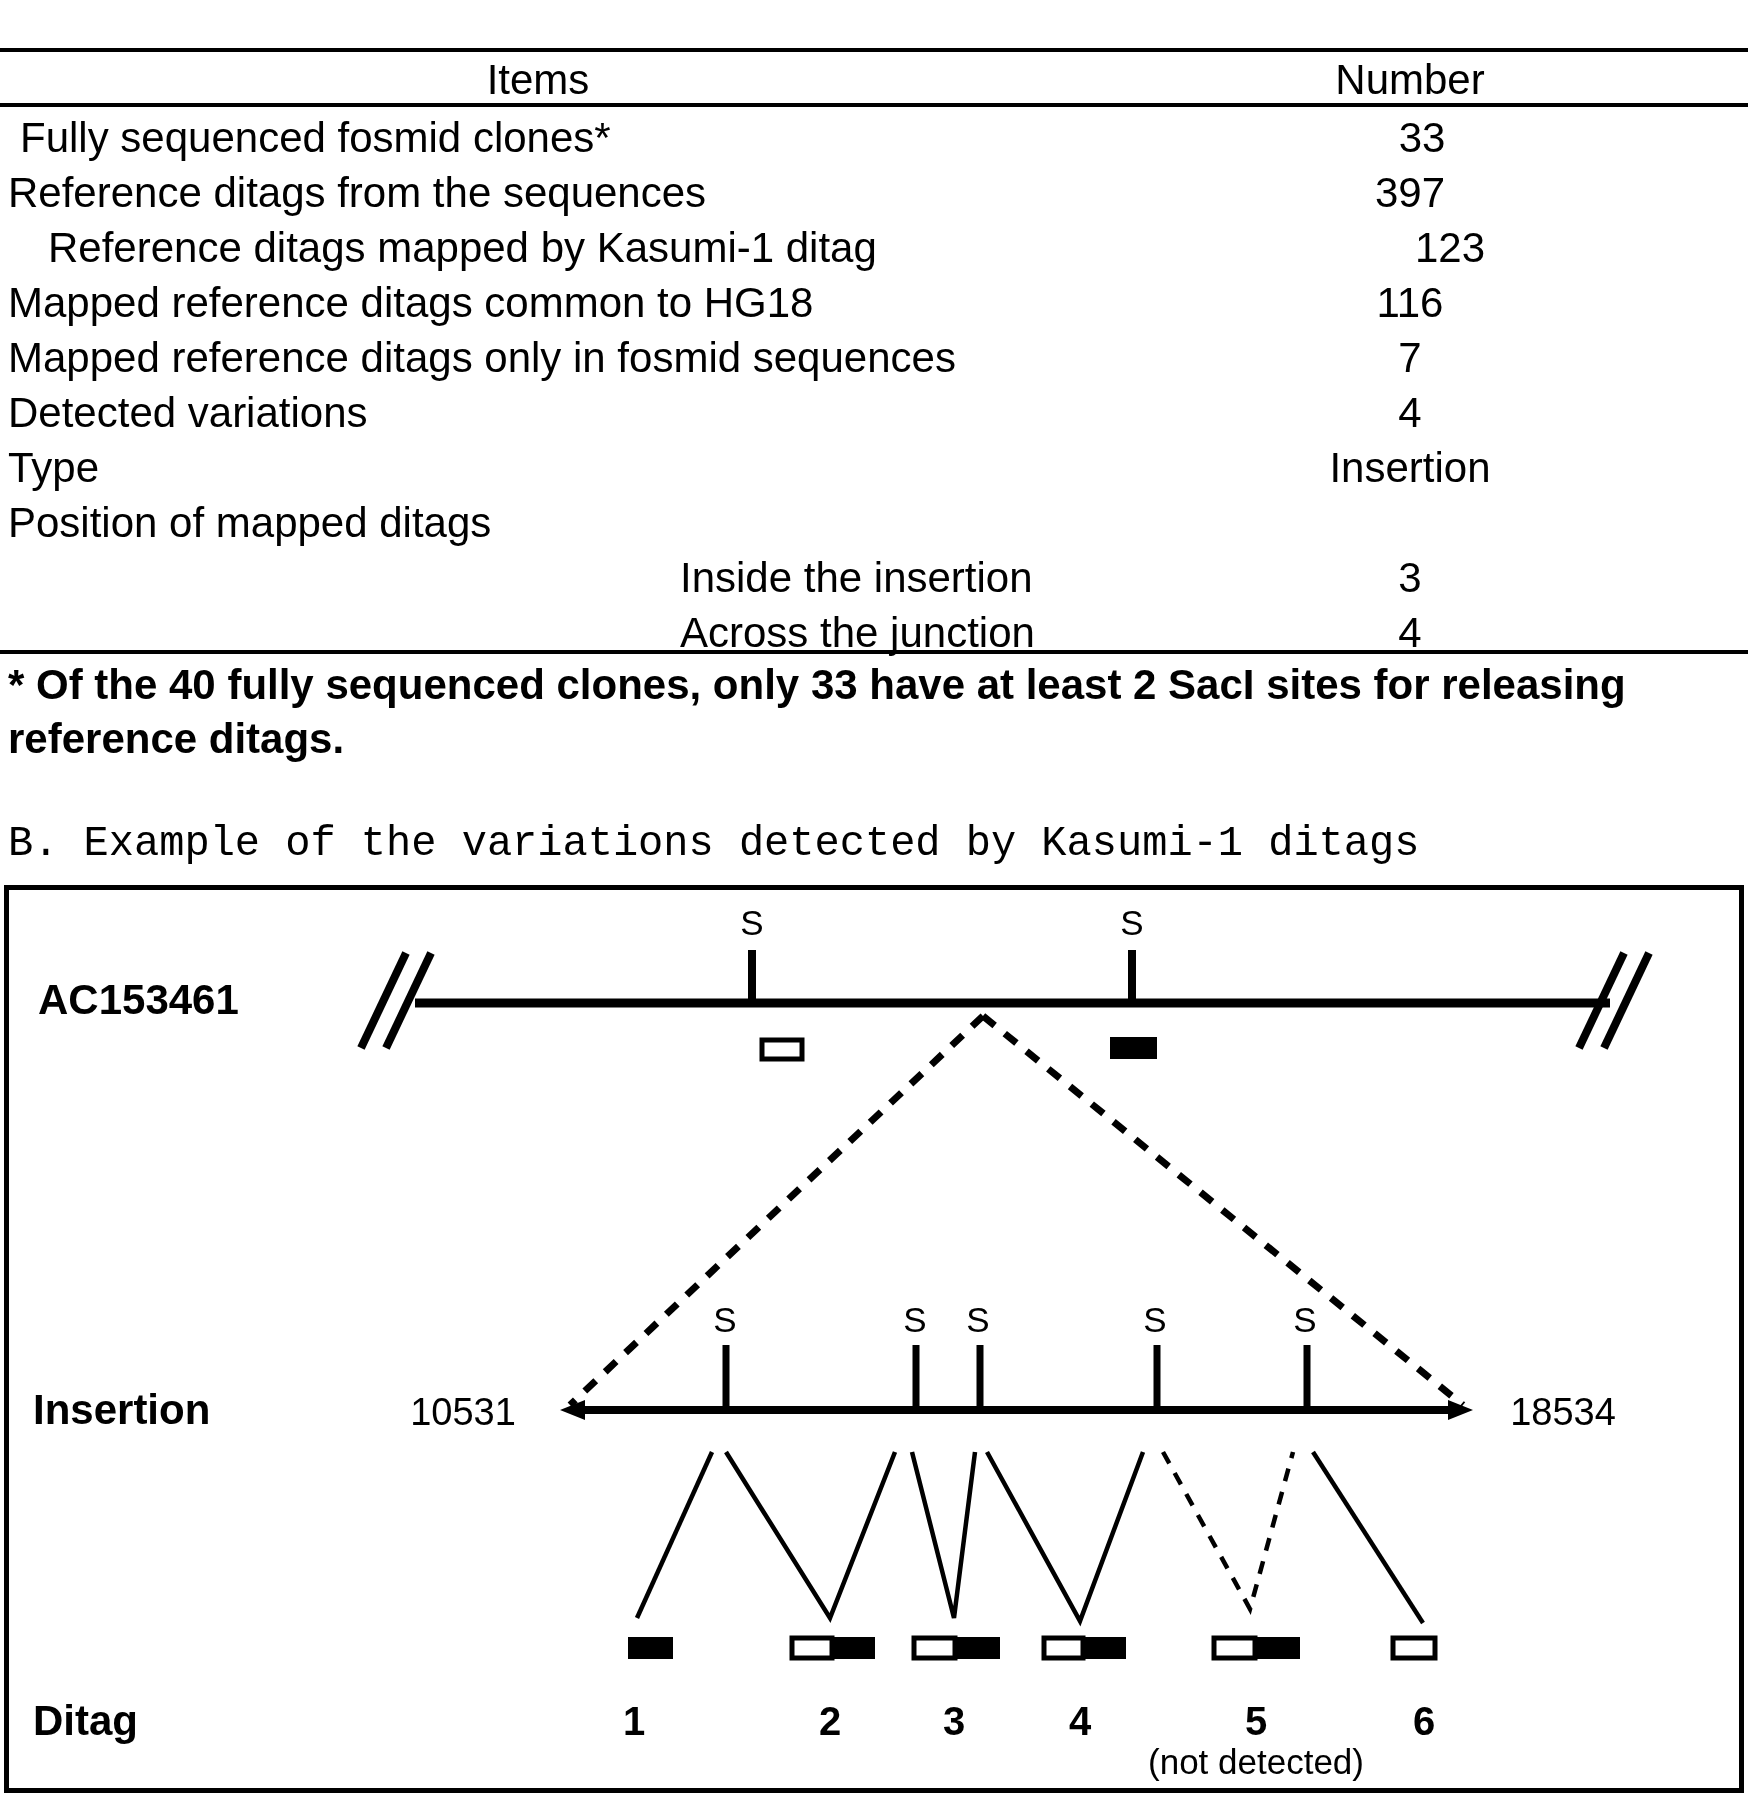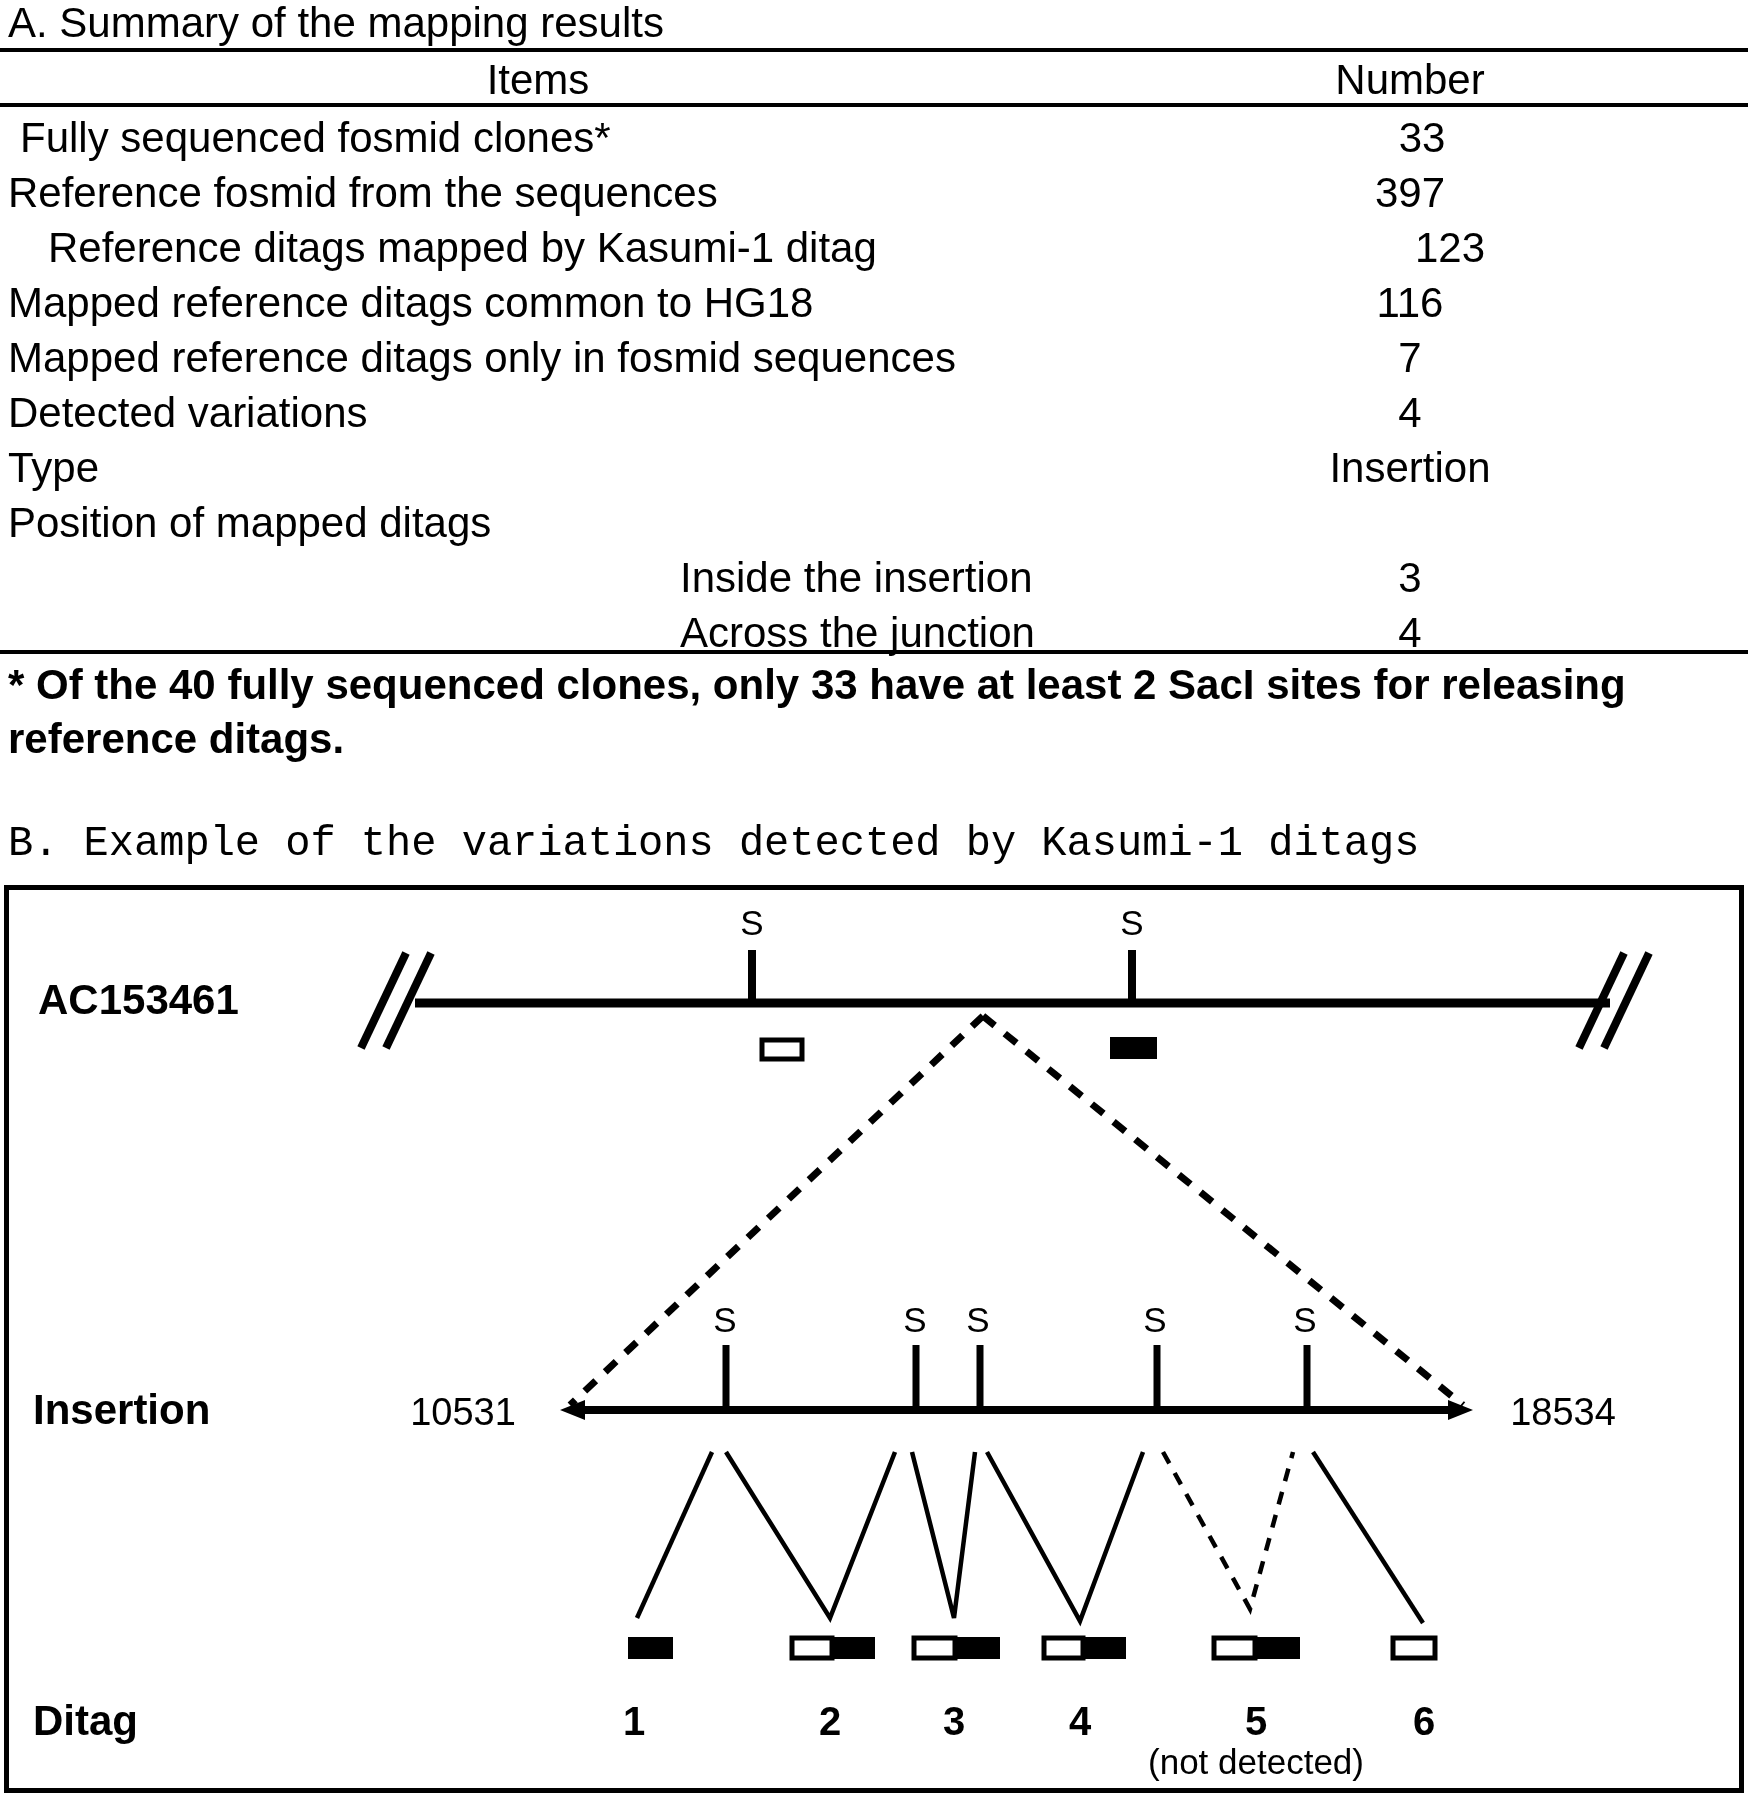--- a/index.html
+++ b/index.html
@@ -25,37 +25,36 @@
   .coord{font-size:38px;text-anchor:middle;}
   .boldlabel{font-size:42px;font-weight:bold;}
   .dnum{font-size:40px;font-weight:bold;text-anchor:middle;}
   .note{font-size:35px;text-anchor:middle;}
 </style>
 </head>
 <body>
 
 <div id="figure">
 
-  <div class="abs t42" style="left:8px;top:0px;">A. Summary of the mapping results</div>
 
   <div class="rule" style="top:48px;"></div>
 
   <div>
     <span class="hdr-cell" style="left:538px;">Items</span>
     <span class="hdr-cell" style="left:1410px;">Number</span>
   </div>
 
   <div class="rule" style="top:103px;"></div>
 
   <div class="trow" style="top:112px;margin-left:12px;">
     <span class="item">Fully sequenced fosmid clones*</span>
     <span class="num">33</span>
   </div>
   <div class="trow" style="top:167px;">
-    <span class="item">Reference fosmid from the sequences</span>
+    <span class="item">Reference ditags from the sequences</span>
     <span class="num">397</span>
   </div>
   <div class="trow" style="top:222px;margin-left:40px;">
     <span class="item">Reference ditags mapped by Kasumi-1 ditag</span>
     <span class="num">123</span>
   </div>
   <div class="trow" style="top:277px;">
     <span class="item">Mapped reference ditags common to HG18</span>
     <span class="num">116</span>
   </div>

